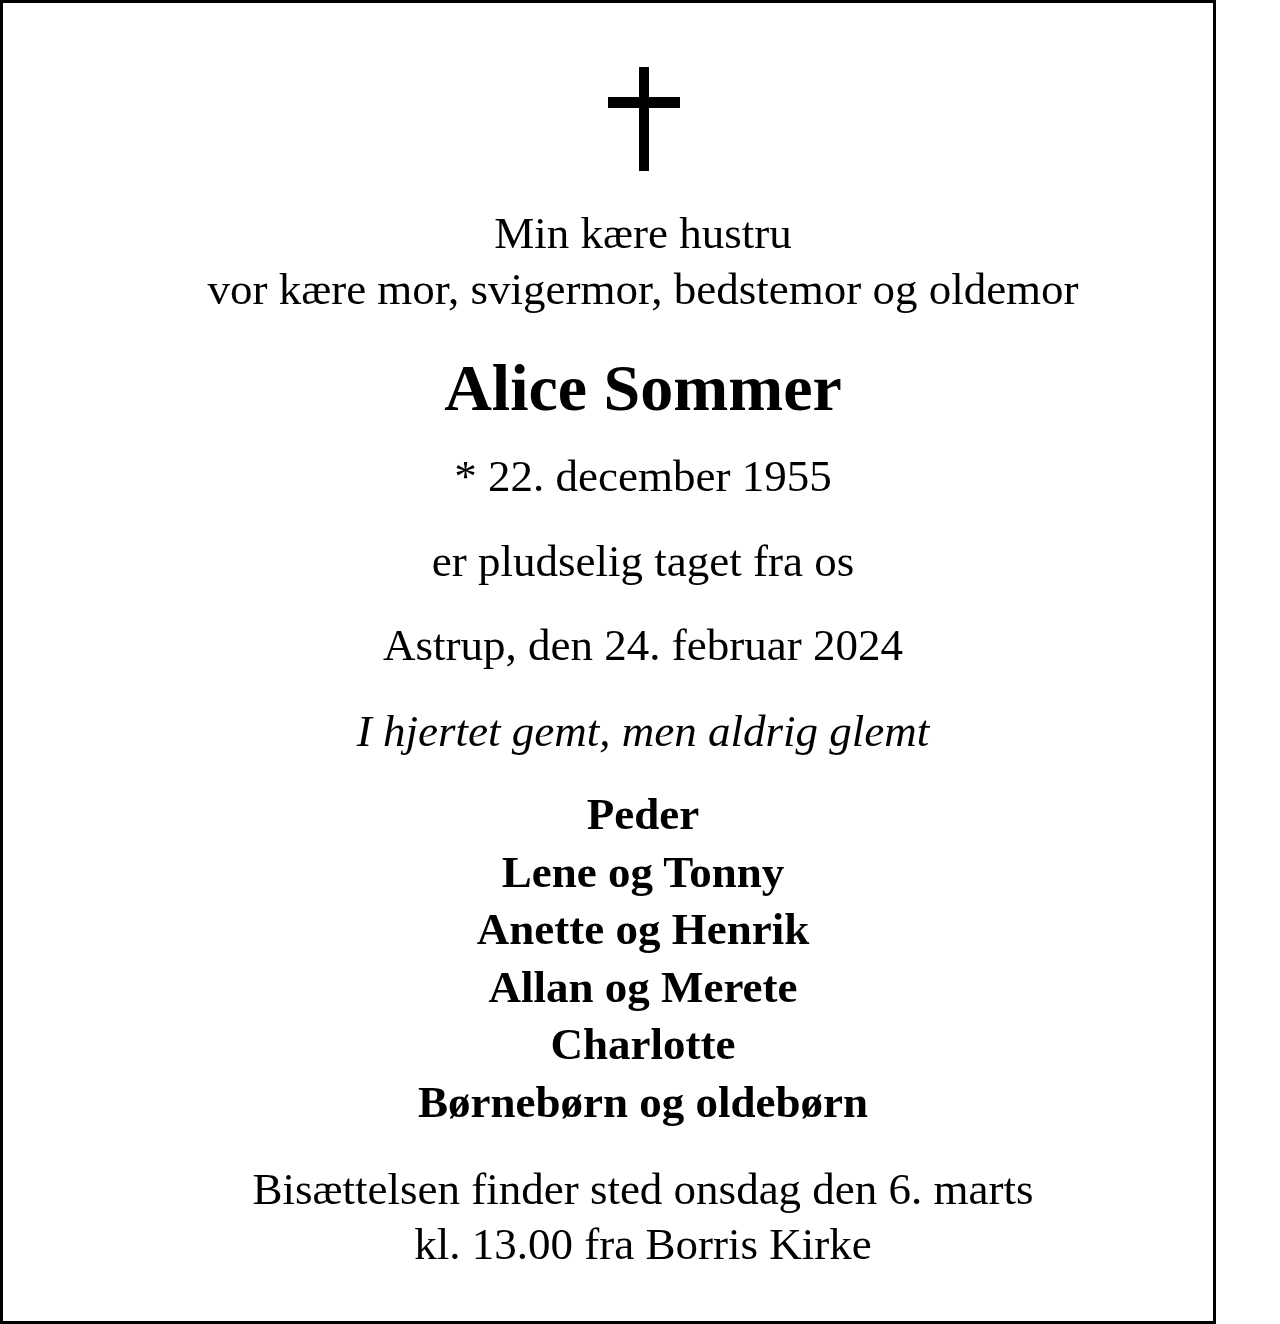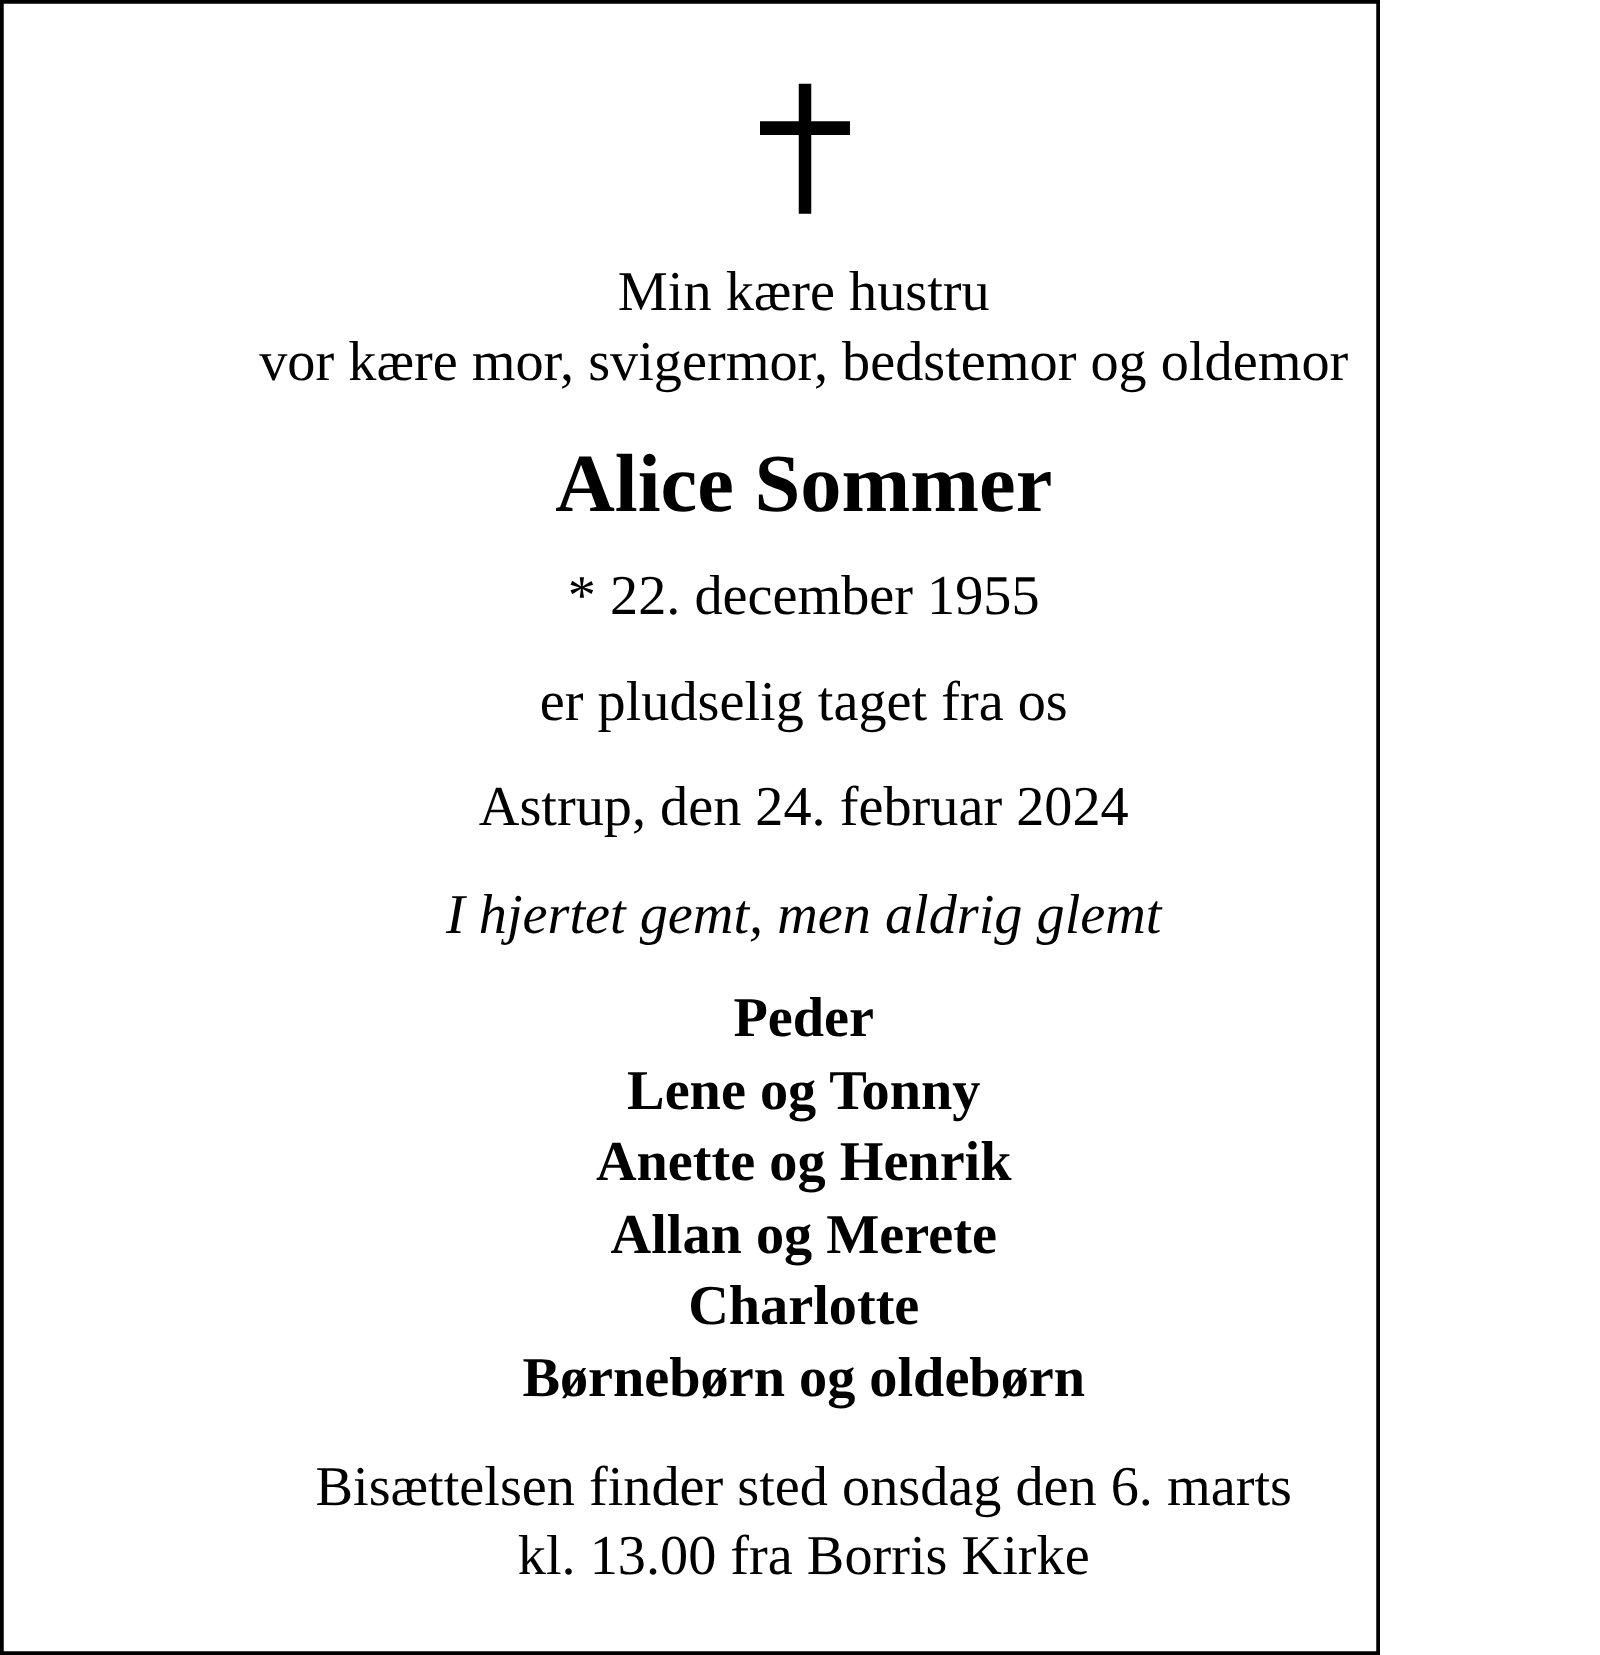--- a/index.html
+++ b/index.html
@@ -12,21 +12,21 @@
       height: 1324px;
       position: relative;
       overflow: hidden;
       font-family: "Liberation Serif", "DejaVu Serif", serif;
       color: #000000;
     }
     .frame {
       position: absolute;
       left: 0;
       top: 0;
-      width: 1104px;
+      width: 1216px;
       height: 1324px;
       box-sizing: border-box;
       border: 3px solid #000000;
       background: #ffffff;
     }
     .cross {
       position: absolute;
       left: 605px;
       top: 64px;
       width: 72px;

